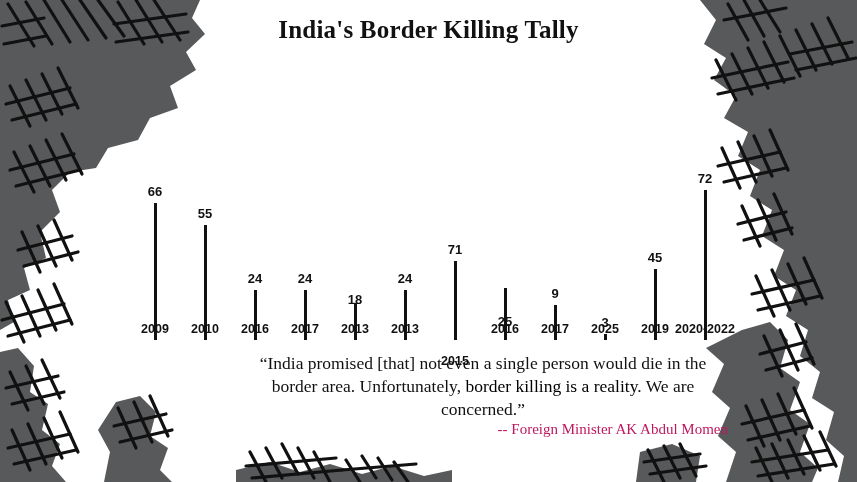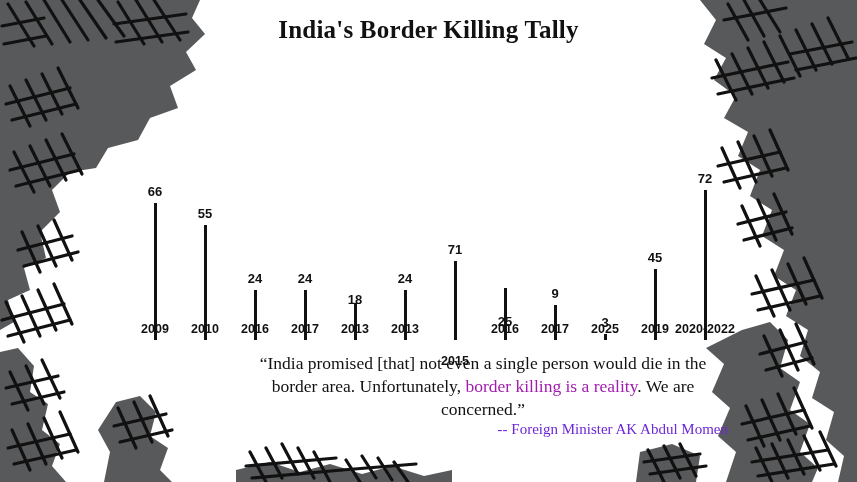--- a/index.html
+++ b/index.html
@@ -138,32 +138,32 @@
     left: 238px;
     top: 352px;
     width: 490px;
     text-align: center;
     font-family: "Liberation Serif", serif;
     font-size: 17.5px;
     line-height: 23px;
     color: #111111;
   }
   .red {
-    color: #a21caf;
+    color: #000000;
     margin-top: 28px;
   }
   #attrib {
     position: absolute;
     left: 238px;
     top: 421px;
     width: 490px;
     text-align: right;
     font-family: "Liberation Serif", serif;
     font-size: 15px;
-    color: #6d28d9;
+    color: #be185d;
   }
 </style>
 </head>
 <body>
 
 <div id="page">
 
   <svg class="bg-svg" viewBox="0 0 857 482">
     <rect x="0" y="0" width="857" height="482" fill="#ffffff"></rect>
     <g fill="#58595b">

